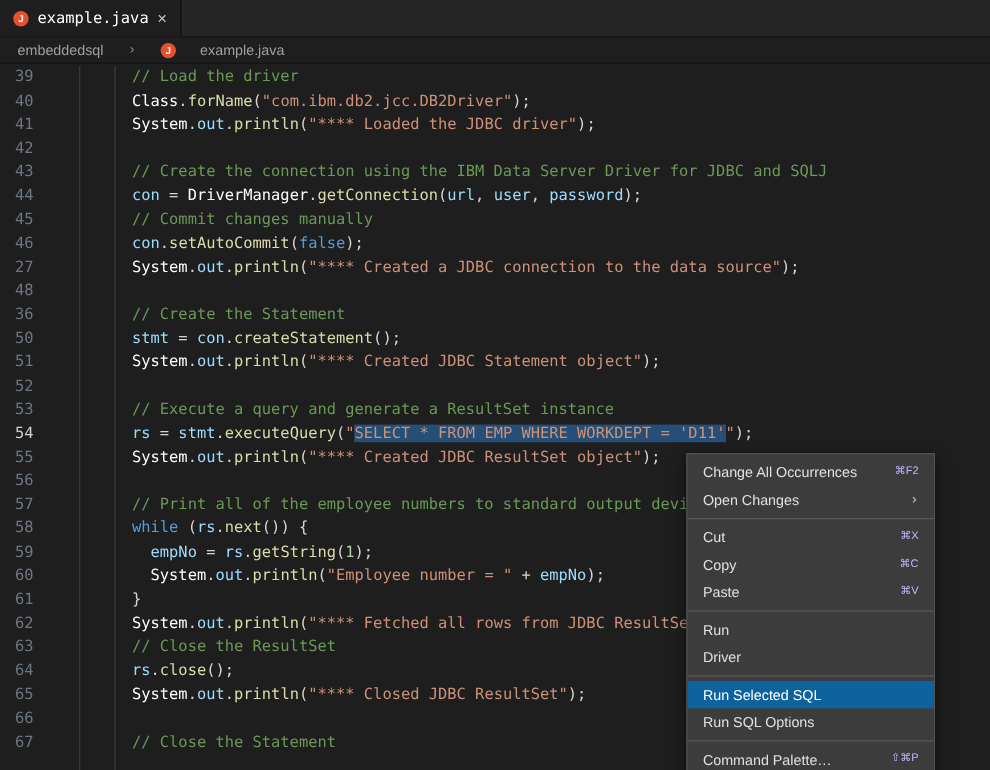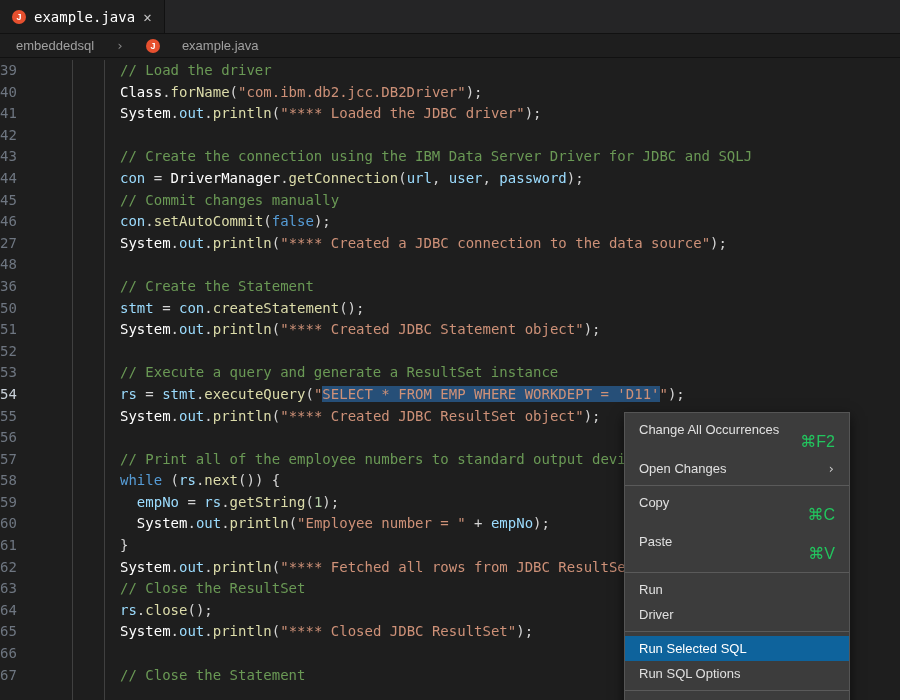--- a/index.html
+++ b/index.html
@@ -50,21 +50,21 @@
   color: #fff; font-size: 9px; font-weight: 700;
   font-family: sans-serif;
 }
 .editor {
   display: flex;
   height: calc(100% - 58px);
   line-height: 21.6px;
 }
 .gutter {
   width: 64px;
-  text-align: left;
+  text-align: center;
   padding-right: 20px;
   color: #6e7681;
   user-select: none;
   padding-top: 2px;
 }
 .gutter div { height: 21.6px; }
 .gutter .active { color: #c9d1d9; }
 .indent-guide {
   width: 56px;
   flex: none;
@@ -111,21 +111,21 @@
 }
 .menu-item {
   display: flex;
   justify-content: space-between;
   padding: 5px 14px;
 }
 .menu-item.hl {
   background: #0e639c;
   color: #fff;
 }
-.menu-item .sc { color: #22c55e; font-size: 16px; margin-top: 10px; }
+.menu-item .sc { color: #c4b5fd; font-size: 10px; }
 .menu-sep {
   height: 1px;
   background: #5a5a5a;
   margin: 4px 0;
 }
 .menu-item .sub-arrow {
   font-family: monospace;
   color: #ccc;
 }
 </style>
@@ -187,20 +187,24 @@
     <div class="menu-item">
       <span>Change All Occurrences</span>
       <span class="sc">⌘F2</span>
     </div>
     <div class="menu-item">
       <span>Open Changes</span>
       <span class="sub-arrow">›</span>
     </div>
     <div class="menu-sep"></div>
     <div class="menu-item">
+      <span>Cut</span>
+      <span class="sc">⌘X</span>
+    </div>
+    <div class="menu-item">
       <span>Copy</span>
       <span class="sc">⌘C</span>
     </div>
     <div class="menu-item">
       <span>Paste</span>
       <span class="sc">⌘V</span>
     </div>
     <div class="menu-sep"></div>
     <div class="menu-item">
       <span>Run</span>

